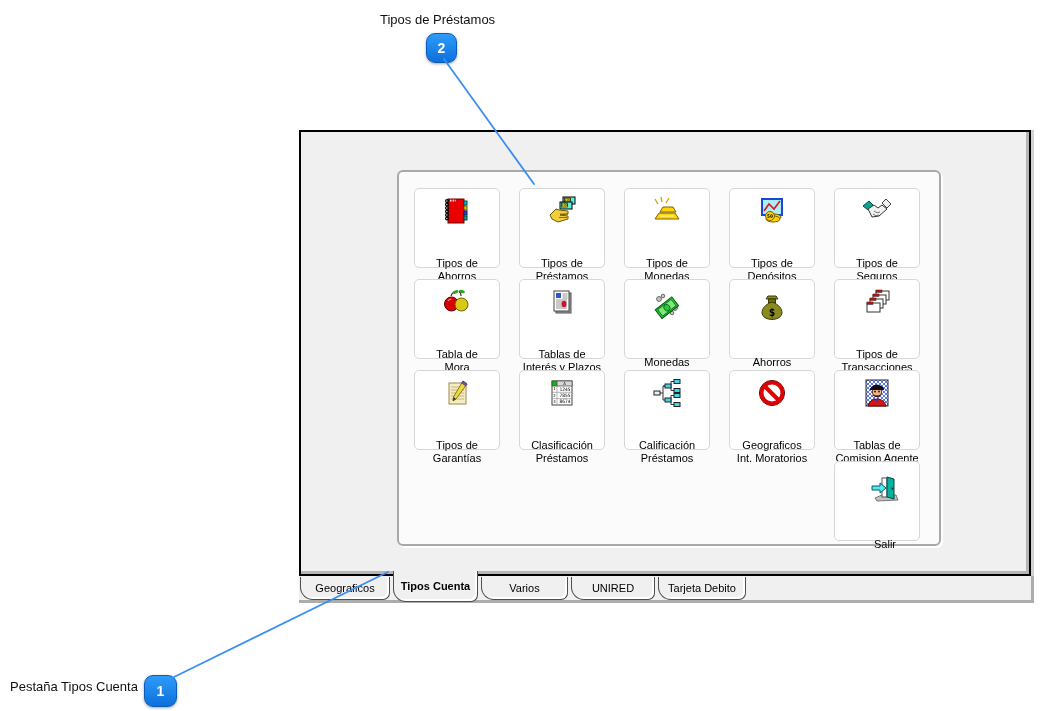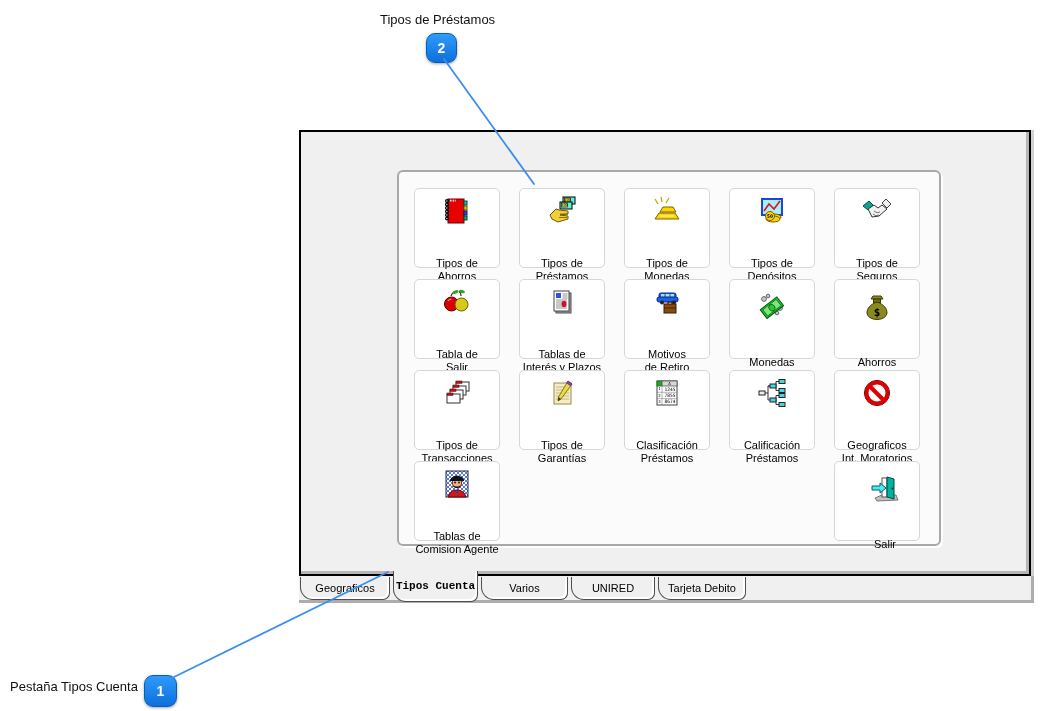--- a/index.html
+++ b/index.html
@@ -71,21 +71,21 @@
     border:1px solid #4f4f4f;border-top:none;
     border-radius:0 0 7px 13px;
     background:#f0f0f0;
     box-shadow:inset -2px -2px 0 rgba(255,255,255,.95);
     font-size:11px;color:#000;
     display:flex;align-items:center;justify-content:center;
     box-sizing:border-box;
   }
   .tab.active{
     height:31px;margin-top:-5px;
-    font-weight:bold;position:relative;z-index:3;font-family:Liberation Mono, monospace;
+    font-weight:bold;position:relative;z-index:3;
   }
   .w90{width:90px}.w85{width:85px}.w87{width:87px}.w84{width:84px}.w88{width:88px}
 
   svg text{font-family:"DejaVu Sans Mono", monospace;}
 </style>
 </head>
 <body>
 
 <div class="abs callout-label" style="left:380px;top:12px;">Tipos de Préstamos</div>
 <div class="abs badge" style="left:426px;top:33px;width:29px;height:28px;">2</div>
@@ -185,56 +185,39 @@
             <path d="M10 10 q1 -3 3 -4" stroke="#3a2000" stroke-width="1.2" fill="none"></path>
             <path d="M20 10 q0 -3 -2 -5" stroke="#3a2000" stroke-width="1.2" fill="none"></path>
             <ellipse cx="14.5" cy="6" rx="3" ry="1.6" fill="#2fa520" transform="rotate(-20 14.5 6)"></ellipse>
             <ellipse cx="21" cy="5.5" rx="3" ry="1.6" fill="#2fa520" transform="rotate(15 21 5.5)"></ellipse>
             <circle cx="10.5" cy="18" r="7" fill="#d80000" stroke="#5a0000"></circle>
             <circle cx="20.5" cy="18.5" r="6.5" fill="#d8c818" stroke="#6a6000"></circle>
             <path d="M7 15 q1.5 -2 3.5 -2" stroke="#ff9090" stroke-width="1.2" fill="none"></path>
           </svg>
         </span>
         <span class="btn-label">Tabla de
-Salir</span>
+Mora</span>
       </div>
 
       <div class="btn">
         <span class="icon-wrap">
           <svg width="32" height="32" viewBox="0 0 32 32">
             <rect x="10" y="7" width="15" height="20" fill="#9a9a9a" stroke="#555"></rect>
             <rect x="8" y="5" width="15" height="20" fill="#fff" stroke="#444"></rect>
             <rect x="10" y="7" width="5" height="5" fill="#3355cc"></rect>
             <g stroke="#777" stroke-width=".8">
               <path d="M16.5 8 h5 M16.5 10 h5 M16.5 12 h5 M10 14 h11 M10 16 h11 M10 18 h11 M10 20 h11 M10 22 h11"></path>
             </g>
             <ellipse cx="18" cy="18" rx="2.4" ry="3.2" fill="#cc1133"></ellipse>
           </svg>
         </span>
         <span class="btn-label">Tablas de
 Interés y Plazos</span>
       </div>
 
-      <div class="btn">
-        <span class="icon-wrap">
-          <svg width="32" height="32" viewBox="0 0 32 32">
-            <rect x="8" y="7" width="17" height="5" rx="2" fill="#1e5ef0" stroke="#0a2a80"></rect>
-            <rect x="10" y="8" width="13" height="3" fill="#9be8f0"></rect>
-            <path d="M14 8 v3 M19 8 v3" stroke="#0a2a80" stroke-width=".8"></path>
-            <rect x="6" y="11" width="21" height="5" rx="2" fill="#1e5ef0" stroke="#0a2a80"></rect>
-            <circle cx="11" cy="16.5" r="2" fill="#222"></circle>
-            <circle cx="23" cy="16.5" r="2" fill="#222"></circle>
-            <rect x="13" y="18" width="12" height="9" fill="#8a4a10" stroke="#3a1c00"></rect>
-            <path d="M17 18 v-2 h4 v2" stroke="#3a1c00" stroke-width="1.2" fill="none"></path>
-            <path d="M13 22 h12" stroke="#3a1c00" stroke-width=".9"></path>
-          </svg>
-        </span>
-        <span class="btn-label">Motivos
-de Retiro</span>
-      </div>
 
       <div class="btn single">
         <span class="icon-wrap">
           <svg width="32" height="32" viewBox="0 0 32 32">
             <circle cx="8" cy="8" r="2.4" fill="#c8c8c8" stroke="#666"></circle>
             <circle cx="12" cy="5" r="1.8" fill="#c8c8c8" stroke="#666"></circle>
             <circle cx="24" cy="17" r="2.4" fill="#c8c8c8" stroke="#666"></circle>
             <circle cx="21" cy="22" r="1.8" fill="#c8c8c8" stroke="#666"></circle>
             <g transform="rotate(-38 16 16)">
               <rect x="5" y="11" width="21" height="11" fill="#28c832" stroke="#00570a"></rect>

